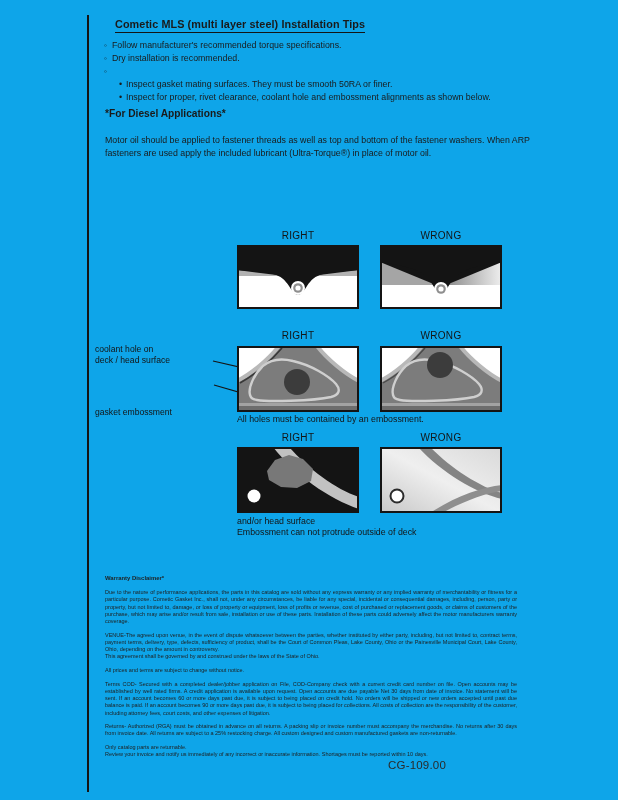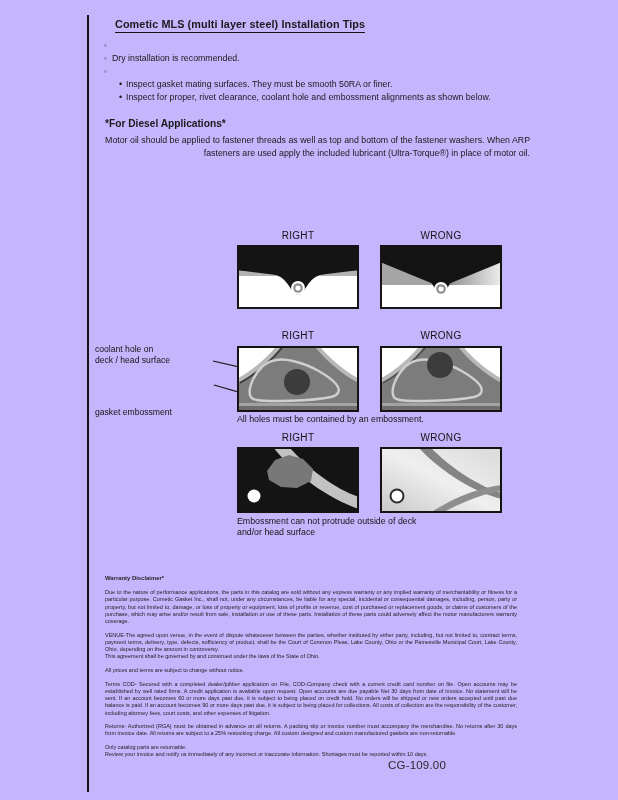--- a/index.html
+++ b/index.html
@@ -1,41 +1,41 @@
 <!DOCTYPE html>
 <html><head>
 <meta charset="utf-8">
 <style>
   html,body{margin:0;padding:0;background:#e8e8e8;}
   .page{
     position:relative;
     width:618px;height:800px;
-    background:#c4b5fd;
+    background:#0ea5e9;
     font-family:"Liberation Sans", sans-serif;
     color:#1a1a1a;
     overflow:hidden;
   }
   .left-rule{
     position:absolute;left:87px;top:15px;width:1.5px;height:777px;
     background:#141414;
   }
   .doc-title{
     position:absolute;left:115px;top:18px;
     font-size:10.8px;font-weight:bold;
     border-bottom:1.5px solid #141414;padding-bottom:2px;
     white-space:nowrap;letter-spacing:.1px;
   }
   .tips{position:absolute;left:104px;top:39px;width:425px;font-size:8.8px;line-height:13px;}
   .bullet-row{display:flex;}
   .bullet-row .marker{width:8px;flex:0 0 8px;font-size:8px;line-height:13px;}
   .bullet-row.sub{margin-left:15px;}
   .bullet-row.sub .marker{width:7px;flex:0 0 7px;font-size:9px;}
-  .diesel-heading{position:absolute;left:105px;top:118px;font-size:10.2px;font-weight:bold;}
+  .diesel-heading{position:absolute;left:105px;top:108px;font-size:10.2px;font-weight:bold;}
   .body-para{position:absolute;left:105px;width:425px;font-size:8.8px;line-height:13px;}
-  .p1{top:134px;text-align:right;}
+  .p1{top:134px;}
   .p2{top:169px;}
   .note{top:217px;}
   .dg-label{
     position:absolute;width:122px;text-align:center;
     font-size:10px;letter-spacing:.3px;color:#141414;
   }
   .panel{position:absolute;width:122px;}
   .panel svg{display:block;}
   .caption{position:absolute;left:237px;width:290px;font-size:8.8px;line-height:11px;color:#141414;}
   .ann{
@@ -54,20 +54,21 @@
 
 <div class="page">
 
   <div class="left-rule"></div>
 
   <div class="doc-title">Cometic MLS (multi layer steel) Installation Tips</div>
 
   <div class="tips">
     <div class="bullet-row">
       <span class="marker">◦</span>
+      <span>Follow manufacturer's recommended torque specifications.</span>
     </div>
     <div class="bullet-row">
       <span class="marker">◦</span>
       <span>Dry installation is recommended.</span>
     </div>
     <div class="bullet-row">
       <span class="marker">◦</span>
     </div>
     <div class="bullet-row sub">
       <span class="marker">•</span>
@@ -193,22 +194,22 @@
       </defs>
       <rect width="122" height="66" fill="url(#gw3)"></rect>
       <path d="M38,0 L50,0 C72,22 100,40 122,46 L122,52 C96,46 62,26 38,0 Z" fill="#848484"></path>
       <path d="M50,66 L62,66 C84,54 106,46 122,44 L122,38 C102,40 74,50 50,66 Z" fill="#8e8e8e"></path>
       <circle cx="17" cy="49" r="6.5" fill="#ffffff" stroke="#2b2b2b" stroke-width="2"></circle>
       <rect x="1" y="1" width="120" height="64" fill="none" stroke="#141414" stroke-width="2"></rect>
     </svg>
   </div>
 
   <div class="caption" style="top:516px;">
+    <div>and/or head surface</div>
     <div>Embossment can not protrude outside of deck</div>
-    <div>and/or head surface</div>
   </div>
 
   <div class="legal">
     <div class="head">Warranty Disclaimer*</div>
     <p>Due to the nature of performance applications, the parts in this catalog are sold without any express warranty or any implied warranty of merchantability or fitness for a particular purpose.  Cometic Gasket Inc., shall not, under any circumstances, be liable for any special, incidental or consequential damages, including, person, party or property, but not limited to, damage, or loss of property or equipment, loss of profits or revenue, cost of purchased or replacement goods, or claims of customers of the purchase, which may arise and/or result from sale, installation or use of these parts.  Installation of these parts could adversely affect the motor manufacturers warranty coverage.</p>
     <p class="tight">VENUE-The agreed upon venue, in the event of dispute whatsoever between the parties, whether instituted by either party, including, but not limited to, contract terms, payment terms, delivery, type, defects, sufficiency of product, shall be the Court of Common Pleas, Lake County, Ohio or the Painesville Municipal Court, Lake County, Ohio, depending on the amount in controversy.</p>
     <p>This agreement shall be governed by and construed under the laws of the State of Ohio.</p>
     <p>All prices and terms are subject to change without notice.</p>
     <p>Terms COD- Secured with a completed dealer/jobber application on File, COD-Company check with a current credit card number on file.  Open accounts may be established by well rated firms.  A credit application is available upon request.  Open accounts are due payable Net 30 days from date of invoice.  No statement will be sent.  If an account becomes 60 or more days past due, it is subject to being placed on credit hold.  No orders will be shipped or new orders accepted until past due balance is paid.  If an account becomes 90 or more days past due, it is subject to being placed for collections.  All costs of collection are the responsibility of the customer, including attorney fees, court costs, and other expenses of litigation.</p>
     <p>Returns- Authorized (RGA) must be obtained in advance on all returns.  A packing slip or invoice number must accompany the merchandise.  No returns after 30 days from invoice date.  All returns are subject to a 25% restocking charge.  All custom designed and custom manufactured gaskets are non-returnable.</p>

